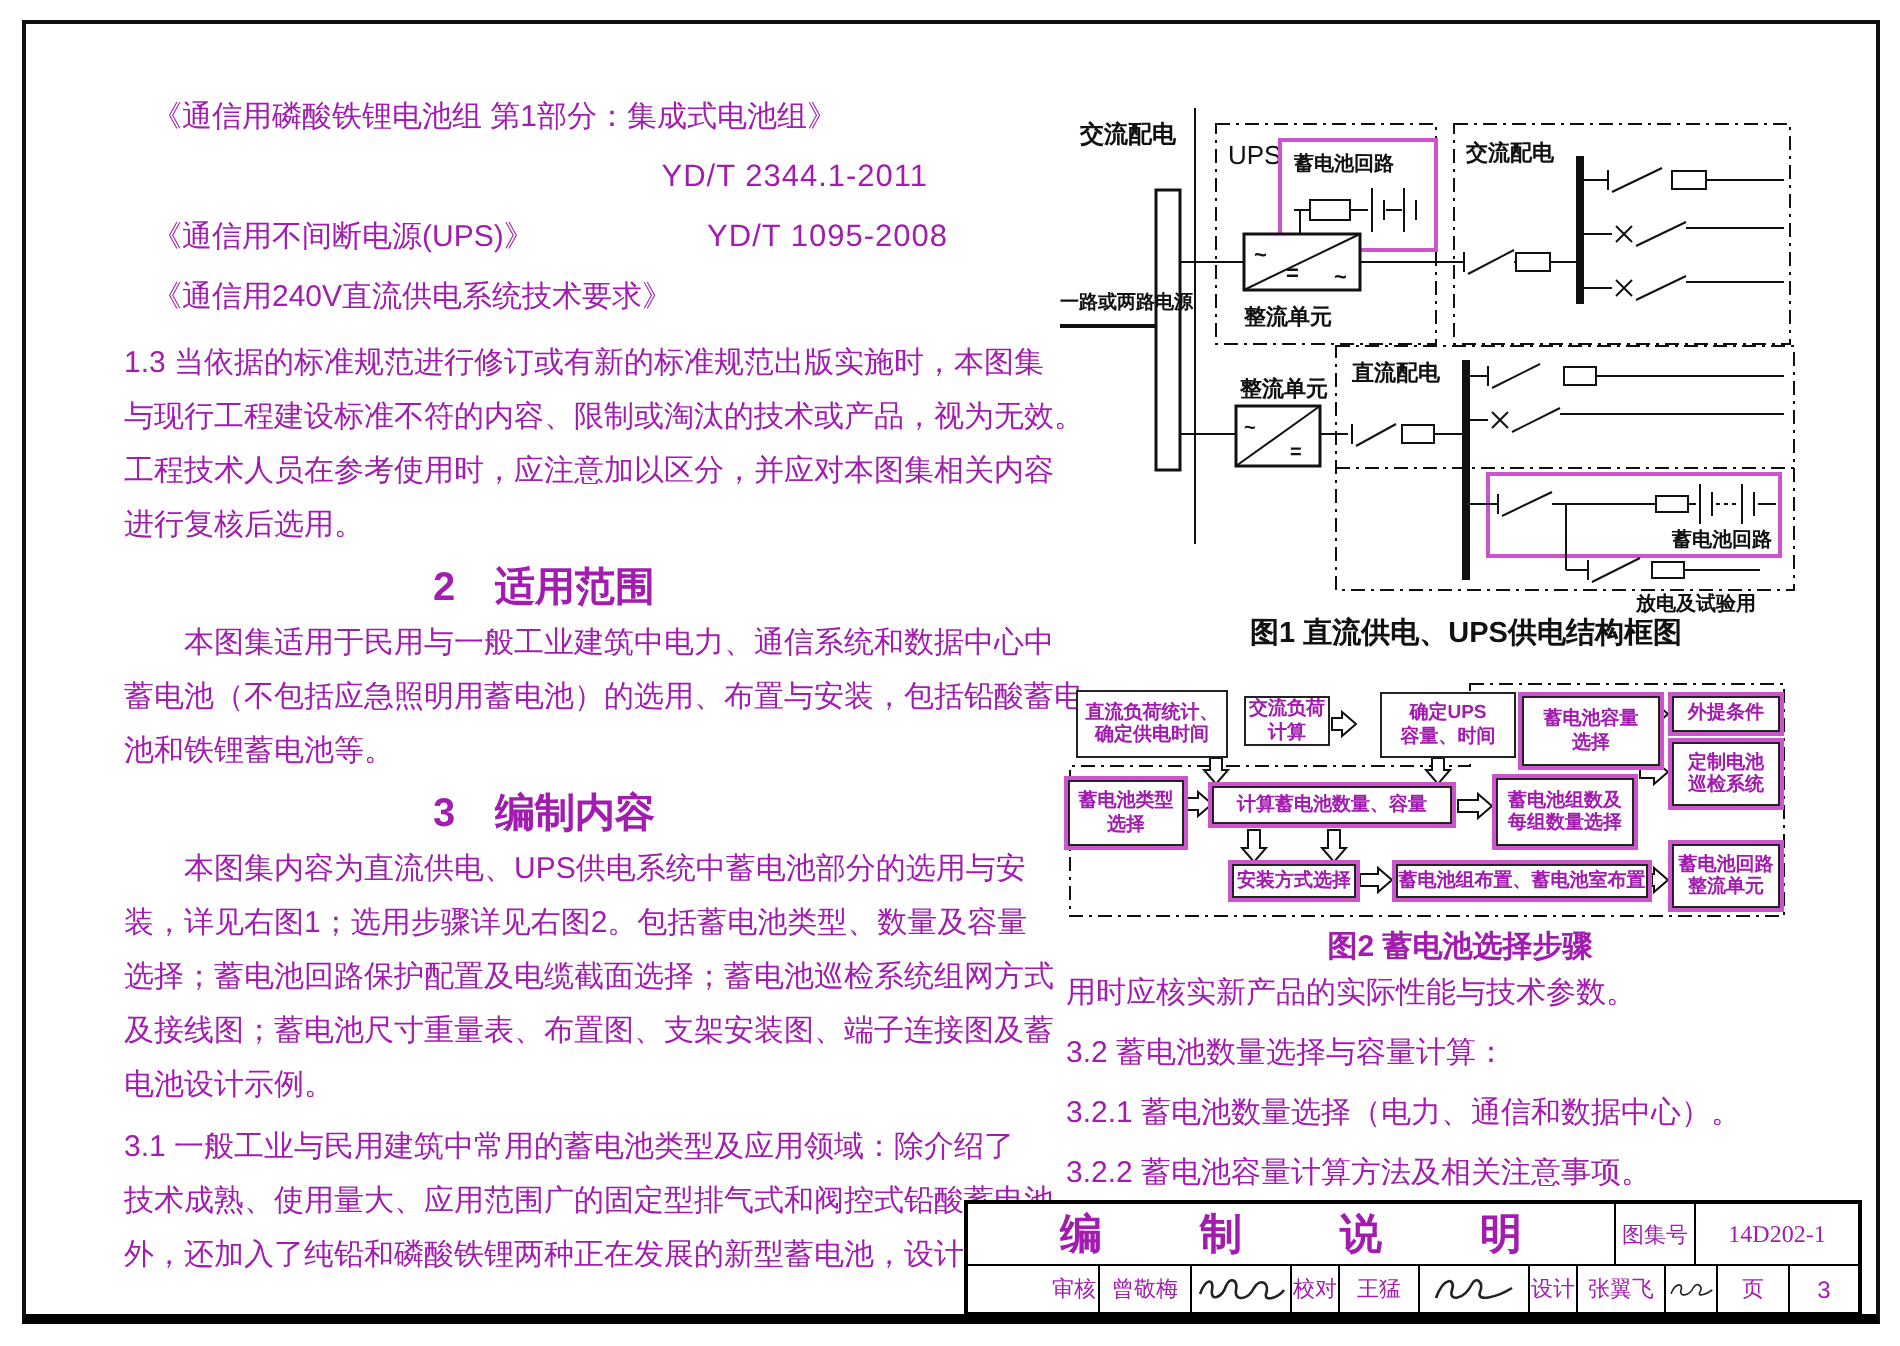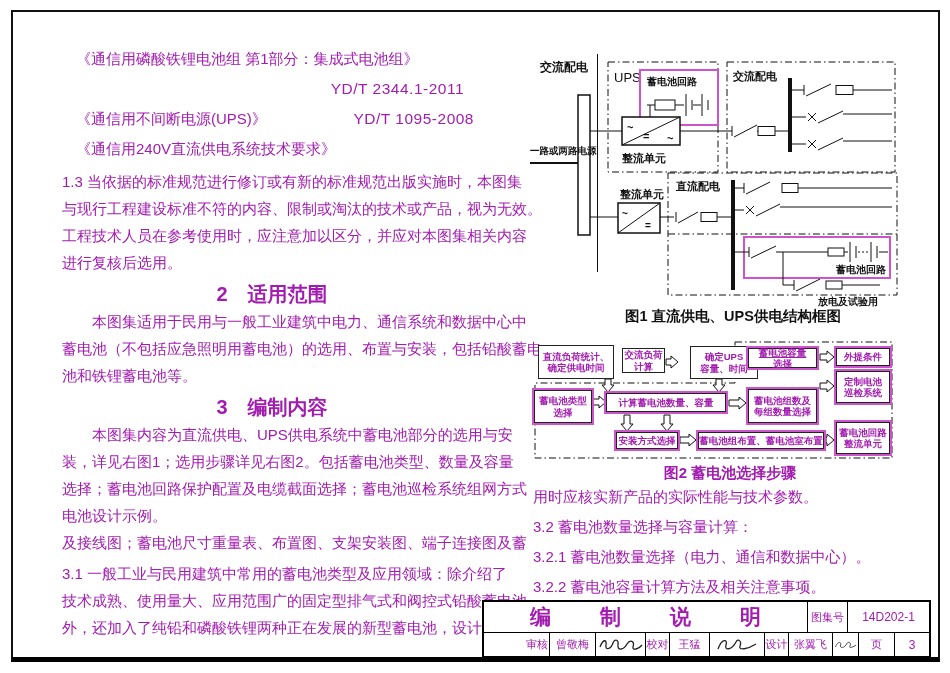--- a/index.html
+++ b/index.html
@@ -23,21 +23,21 @@
   #fig2{position:absolute;left:530px;top:332px;width:400px;height:148px;}
   #fig2 svg{position:absolute;left:0;top:0;}
   .fbox{position:absolute;box-sizing:border-box;border:1px solid #222;background:#fff;
         display:flex;flex-direction:column;align-items:center;justify-content:center;
         font-size:9.5px;font-weight:bold;line-height:11.5px;text-align:center;white-space:nowrap;}
   .fbox.magenta{outline:2px solid var(--accent);outline-offset:0px;}
   .figcap{position:absolute;width:400px;text-align:center;font-size:15px;font-weight:bold;}
   
   #tblock{position:absolute;left:482px;top:600px;width:449px;height:58px;box-sizing:border-box;
           border:2px solid #000;background:#fff;display:flex;flex-direction:column;}
-  #tb-r1{display:flex;flex:1 1 auto;border-bottom:1.5px solid #000;}
+  #tb-r1{display:flex;flex:1 1 auto;border-bottom:1.5px solid #000;font-family:Liberation Serif, serif;}
   #tb-r2{display:flex;height:23px;padding-left:41px;}
   .tb-cell{display:flex;align-items:center;justify-content:center;box-sizing:border-box;
            border-left:1.5px solid #000;overflow:visible;}
   .tb-cell:first-child{border-left:none;}
   #tb-title{flex:1 1 auto;font-size:21px;font-weight:bold;letter-spacing:14px;padding-left:14px;}
   .tb-lab{font-size:11px;}
   .tb-val{font-size:12px;}
   .sig svg{display:block;}
 </style>
 </head>
@@ -73,22 +73,22 @@
       <div class="bodyline indent">本图集适用于民用与一般工业建筑中电力、通信系统和数据中心中</div>
       <div class="bodyline">蓄电池（不包括应急照明用蓄电池）的选用、布置与安装，包括铅酸蓄电</div>
       <div class="bodyline">池和铁锂蓄电池等。</div>
     </div>
 
     <div class="h-sec">3　编制内容</div>
     <div>
       <div class="bodyline indent">本图集内容为直流供电、UPS供电系统中蓄电池部分的选用与安</div>
       <div class="bodyline">装，详见右图1；选用步骤详见右图2。包括蓄电池类型、数量及容量</div>
       <div class="bodyline">选择；蓄电池回路保护配置及电缆截面选择；蓄电池巡检系统组网方式</div>
+      <div class="bodyline">及接线图；蓄电池尺寸重量表、布置图、支架安装图、端子连接图及蓄</div>
       <div class="bodyline">电池设计示例。</div>
-      <div class="bodyline">及接线图；蓄电池尺寸重量表、布置图、支架安装图、端子连接图及蓄</div>
     </div>
 
     <div class="blk">
       <div class="bodyline">3.1  一般工业与民用建筑中常用的蓄电池类型及应用领域：除介绍了</div>
       <div class="bodyline">技术成熟、使用量大、应用范围广的固定型排气式和阀控式铅酸蓄电池</div>
       <div class="bodyline">外，还加入了纯铅和磷酸铁锂两种正在发展的新型蓄电池，设计者在选</div>
     </div>
   </div>
 
   <svg style="position:absolute;left:530px;top:40px;" width="400" height="290" viewBox="0 0 400 290">
@@ -248,21 +248,21 @@
       <div>确定UPS</div>
       <div>容量、时间</div>
     </div>
     <div class="fbox magenta" style="left:4px;top:58px;width:58px;height:33px;">
       <div>蓄电池类型</div>
       <div>选择</div>
     </div>
     <div class="fbox magenta" style="left:76px;top:61px;width:120px;height:19px;">
       <div>计算蓄电池数量、容量</div>
     </div>
-    <div class="fbox magenta" style="left:218px;top:16px;width:69px;height:20px;text-decoration:underline;">
+    <div class="fbox magenta" style="left:231px;top:16px;width:69px;height:35px;">
       <div>蓄电池容量</div>
       <div>选择</div>
     </div>
     <div class="fbox magenta" style="left:218px;top:57px;width:69px;height:34px;">
       <div>蓄电池组数及</div>
       <div>每组数量选择</div>
     </div>
     <div class="fbox magenta" style="left:306px;top:16px;width:54px;height:18px;">
       <div>外提条件</div>
     </div>

